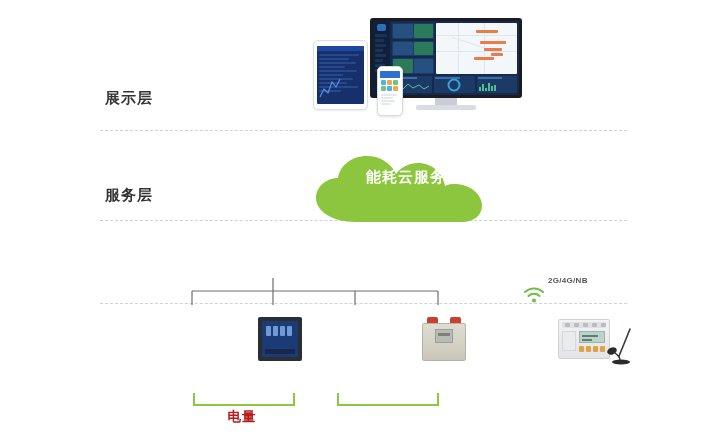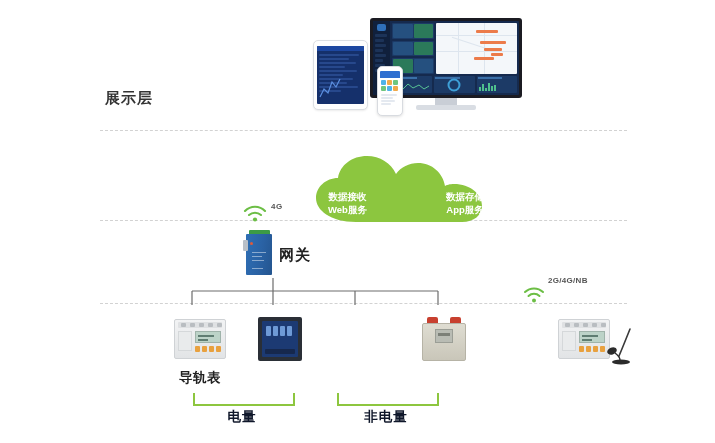--- a/index.html
+++ b/index.html
@@ -158,32 +158,33 @@
 
   
   .antenna{position:absolute;left:56px;top:8px;width:34px;height:44px;}
 
   
   .nb-label{position:absolute;left:548px;top:268px;font-size:8px;color:#555;font-weight:bold;letter-spacing:.3px;}
   .nb-wifi{position:absolute;left:523px;top:278px;width:22px;height:17px;}
 
   
   .bracket{position:absolute;height:11px;border:2px solid #8dc63f;border-top:none;}
-  .bracket-label{position:absolute;font-size:13.5px;font-weight:bold;color:#0f172a;text-align:center;letter-spacing:1px;}
+  .bracket-label{position:absolute;font-size:13.5px;font-weight:bold;color:#b91c1c;text-align:center;letter-spacing:1px;}
 </style>
 </head>
 <body>
 
 <div id="stage">
 
   <div class="divider" style="top:122px"></div>
   <div class="divider" style="top:212px"></div>
   <div class="divider" style="top:295px"></div>
 
   <div class="layer-title" style="top:81px">展示层</div>
+  <div class="layer-title" style="top:178px">服务层</div>
 
   <div class="devices">
 
     <div class="tablet">
       <div class="tab-screen">
         <div class="tab-hd"></div>
         <div class="tab-grid">
           <div class="tab-line" style="width:92%"></div>
           <div class="tab-line" style="width:70%"></div>
           <div class="tab-line" style="width:85%"></div>
@@ -296,90 +297,35 @@
     </div>
 
   </div>
 
   <div class="cloud-wrap">
     <svg class="cloud-svg" width="192" height="70" viewBox="0 0 192 70">
       <path d="M46 68 C20 68 6 56 6 44 C6 33 16 24 28 24 C30 11 42 2 57 2
                C70 2 81 9 86 20 C91 13 99 9 108 9 C122 9 133 19 135 32
                C136 31 140 30 144 30 C160 30 172 40 172 52 C172 61 164 68 152 68 Z" fill="#8cc63f"></path>
     </svg>
-    <div class="cloud-cols">
-      <div class="cloud-col">
-        <div>数据接收</div>
-        <div>Web服务</div>
-      </div>
-      <div class="cloud-col">
-        <div>数据存储</div>
-        <div>App服务</div>
-      </div>
-    </div>
-  </div>
-
-  <div class="gw-wrap">
-    <svg class="wifi" viewBox="0 0 24 18">
-      <path d="M2 7 A14 14 0 0 1 22 7" fill="none" stroke="#6cbe45" stroke-width="2.1" stroke-linecap="round"></path>
-      <path d="M6 11 A9 9 0 0 1 18 11" fill="none" stroke="#6cbe45" stroke-width="2.1" stroke-linecap="round"></path>
-      <circle cx="12" cy="15.5" r="2.1" fill="#6cbe45"></circle>
-    </svg>
-    <div class="label-4g">4G</div>
-
-    <div class="gw-dev">
-      <div class="gw-term"></div>
-      <div class="gw-body">
-        <div class="gw-led"></div>
-        <div class="gw-txt" style="top:18px"></div>
-        <div class="gw-txt" style="top:22px;width:10px"></div>
-        <div class="gw-txt" style="top:26px;width:12px"></div>
-        <div class="gw-txt" style="top:34px;width:11px"></div>
-      </div>
-      <div class="gw-port"></div>
-    </div>
-    <div class="gw-label">网关</div>
-  </div>
+    <div class="cloud-title">能耗云服务</div>
+  </div>
+
 
   <svg class="tree" viewBox="0 0 340 30">
     <g stroke="#6c6c6c" stroke-width="1.2" fill="none">
       <line x1="133" y1="0" x2="133" y2="13"></line>
       <line x1="52" y1="13" x2="298" y2="13"></line>
       <line x1="52" y1="13" x2="52" y2="27"></line>
       <line x1="133" y1="13" x2="133" y2="27"></line>
       <line x1="215" y1="13" x2="215" y2="27"></line>
       <line x1="298" y1="13" x2="298" y2="27"></line>
     </g>
   </svg>
 
-  <div class="meter" style="left:160px;top:305px">
-    <div class="meter-art">
-      <div class="din">
-        <div class="din-top">
-            <i style="left:3px"></i>
-            <i style="left:12px"></i>
-            <i style="left:21px"></i>
-            <i style="left:30px"></i>
-            <i style="left:39px"></i>
-          </div>
-        <div class="din-left"></div>
-        <div class="din-lcd">
-            <b></b>
-            <b style="top:7px;width:10px"></b>
-          </div>
-        <div class="din-btns">
-            <i></i>
-            <i></i>
-            <i></i>
-            <i></i>
-          </div>
-      </div>
-    </div>
-    <div class="meter-label">导轨表</div>
-  </div>
 
   <div class="meter" style="left:240px;top:305px">
     <div class="meter-art">
       <div class="panel-meter">
         <div class="pm-screen">
           <div class="pm-digits">
               <i></i>
               <i></i>
               <i></i>
               <i></i>
@@ -439,15 +385,14 @@
         <path d="M9 26 C13 29 14 31 14 33" stroke="#2b2b2b" stroke-width="1.4" fill="none"></path>
         <ellipse cx="15" cy="35" rx="9" ry="2.6" fill="#2b2b2b"></ellipse>
       </svg>
     </div>
   </div>
 
   <div class="bracket" style="left:193px;top:385px;width:98px"></div>
   <div class="bracket-label" style="left:193px;top:400px;width:98px">电量</div>
 
   <div class="bracket" style="left:337px;top:385px;width:98px"></div>
-  <div class="bracket-label" style="left:337px;top:400px;width:98px">非电量</div>
 
 </div>
 
 </body></html>

